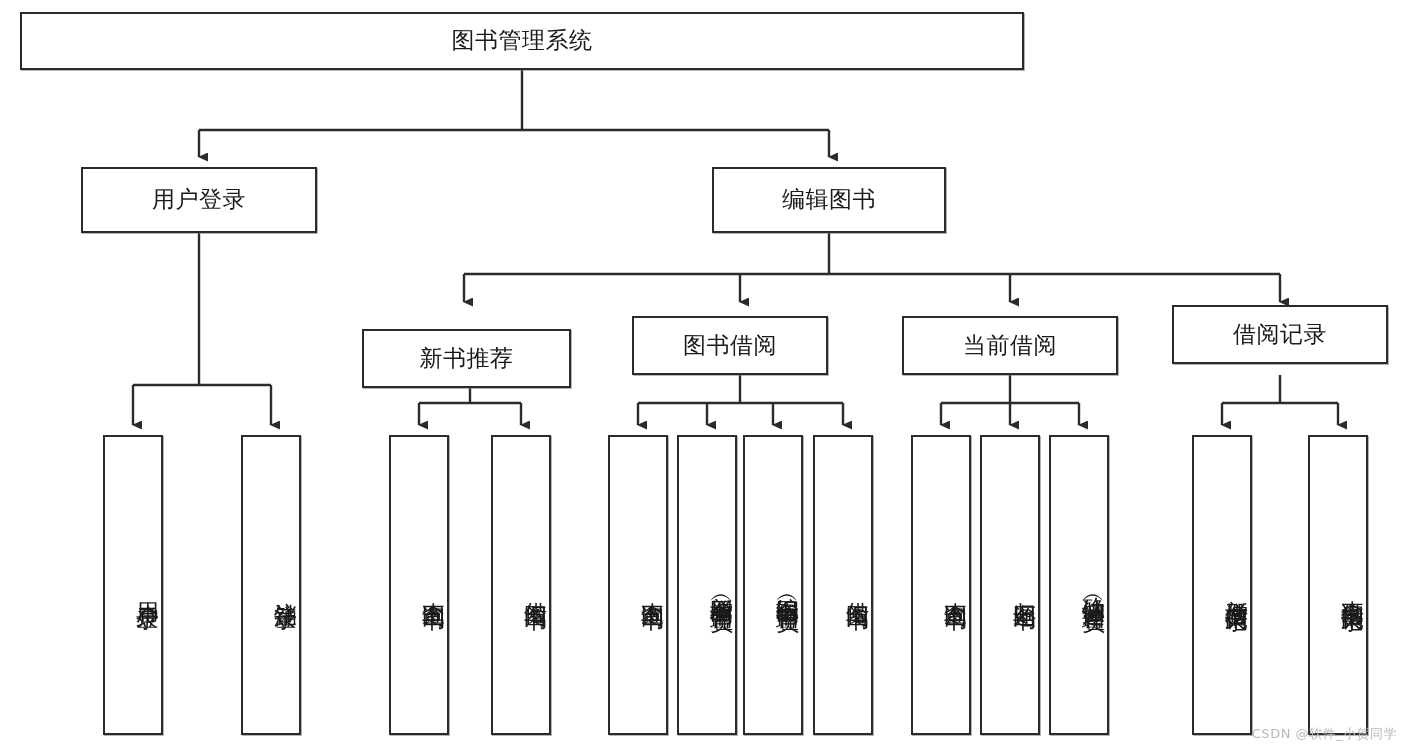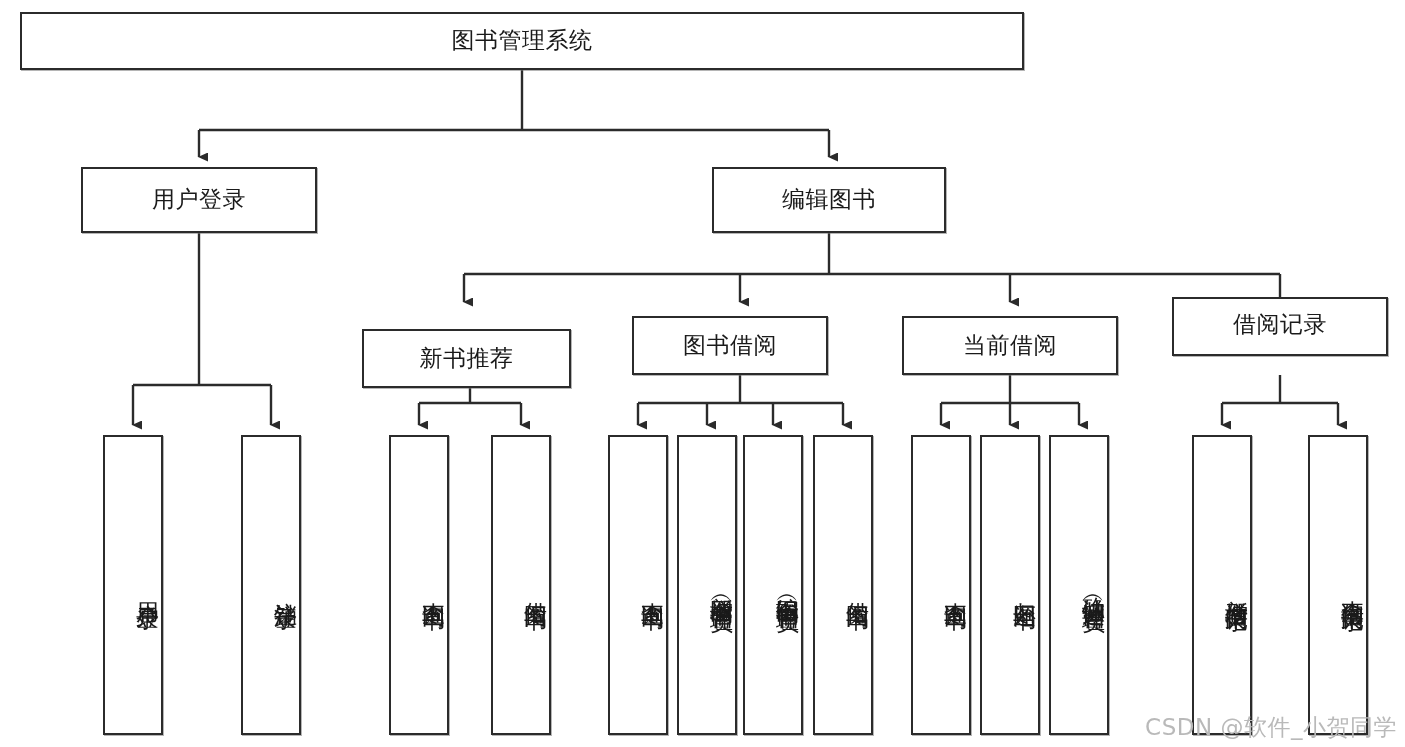--- a/index.html
+++ b/index.html
@@ -53,21 +53,21 @@
   }
   .node.vert .vtext {
     writing-mode: vertical-rl;
     text-orientation: upright;
     white-space: nowrap;
   }
   .watermark {
     position: absolute;
     right: 8px;
     bottom: 4px;
-    font-size: 23px;
+    font-size: 13px;
     color: #b9b9b9;
     letter-spacing: 0.5px;
     white-space: nowrap;
   }
 </style>
 </head>
 <body>
 
 <div id="canvas">
 
@@ -137,21 +137,21 @@
 
   <div class="node horiz" style="left:362px; top:329px; width:209px; height:59px;">
     <span>新书推荐</span>
   </div>
   <div class="node horiz" style="left:632px; top:316px; width:196px; height:59px;">
     <span>图书借阅</span>
   </div>
   <div class="node horiz" style="left:902px; top:316px; width:216px; height:59px;">
     <span>当前借阅</span>
   </div>
-  <div class="node horiz" style="left:1172px; top:297px; width:216px; height:59px;font-family:Liberation Mono, monospace;">
+  <div class="node horiz" style="left:1172px; top:305px; width:216px; height:59px;">
     <span>借阅记录</span>
   </div>
 
   <div class="node vert" style="left:103px; top:435px; width:60px; height:300px;">
     <span class="vtext">用户登录</span>
   </div>
   <div class="node vert" style="left:241px; top:435px; width:60px; height:300px;">
     <span class="vtext">注销登录</span>
   </div>
 

